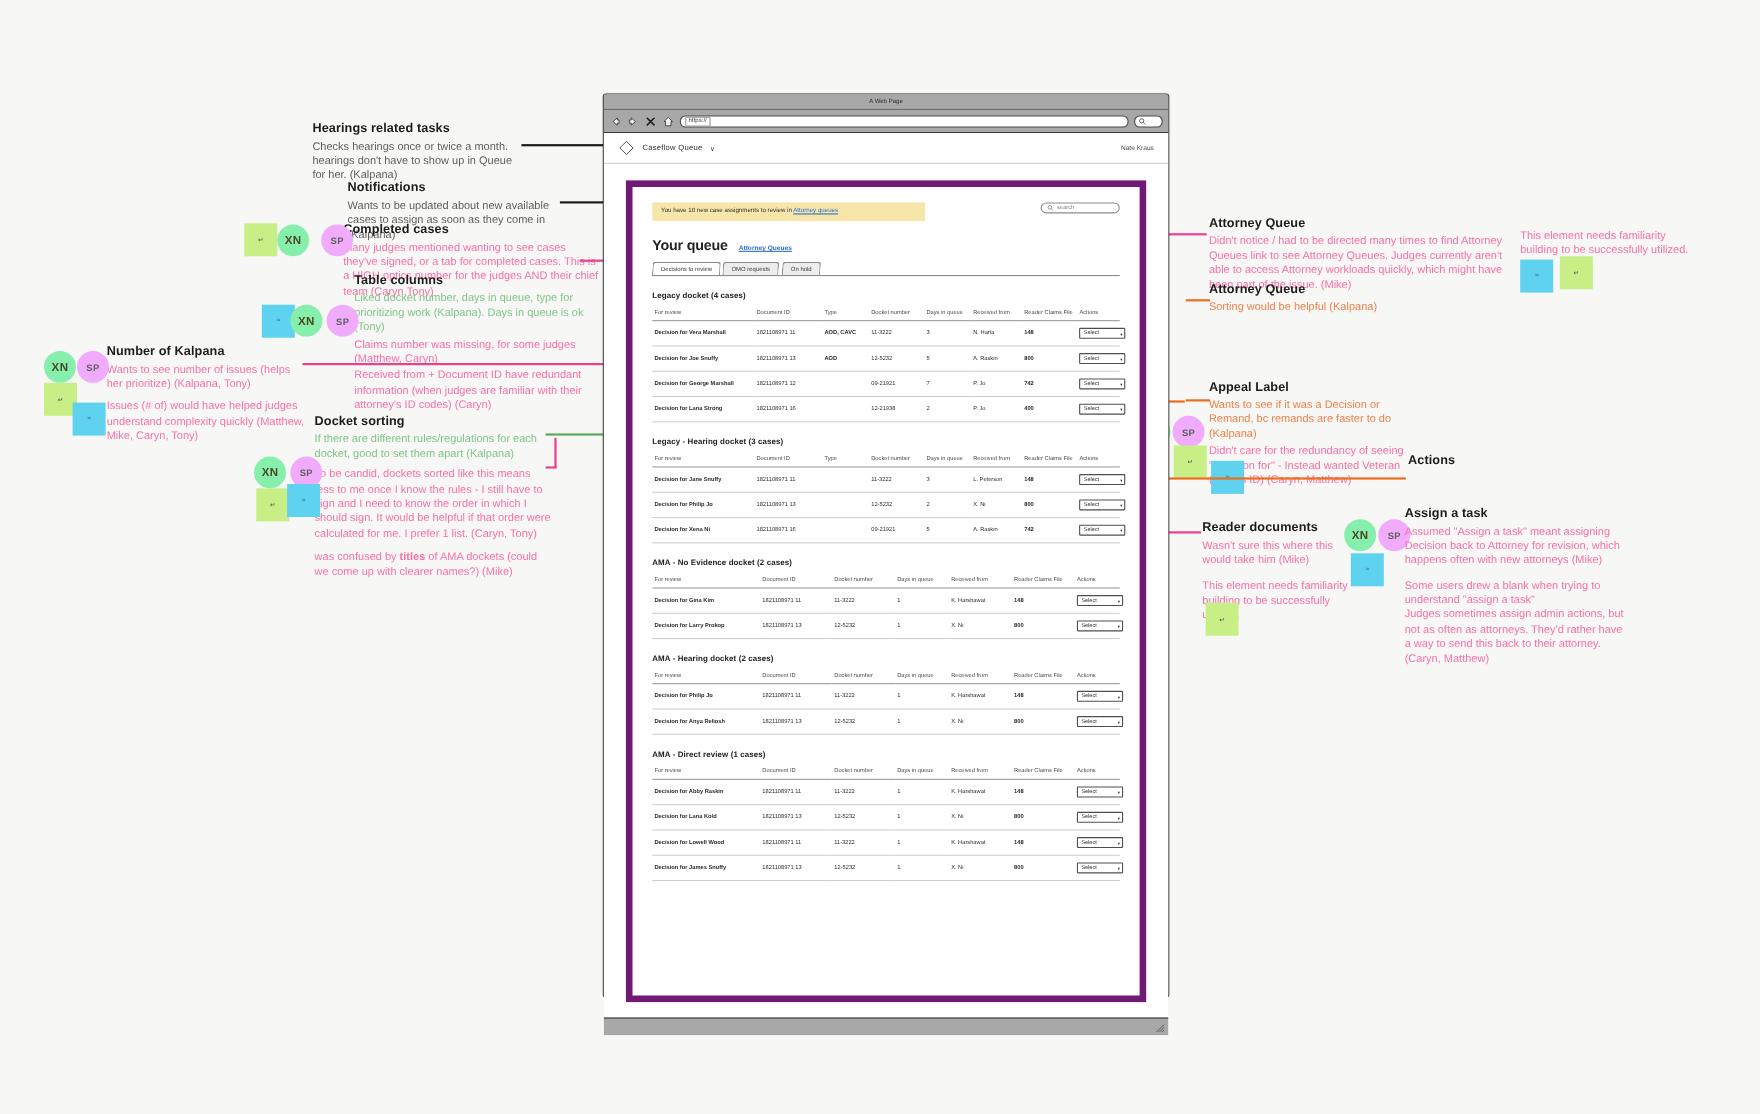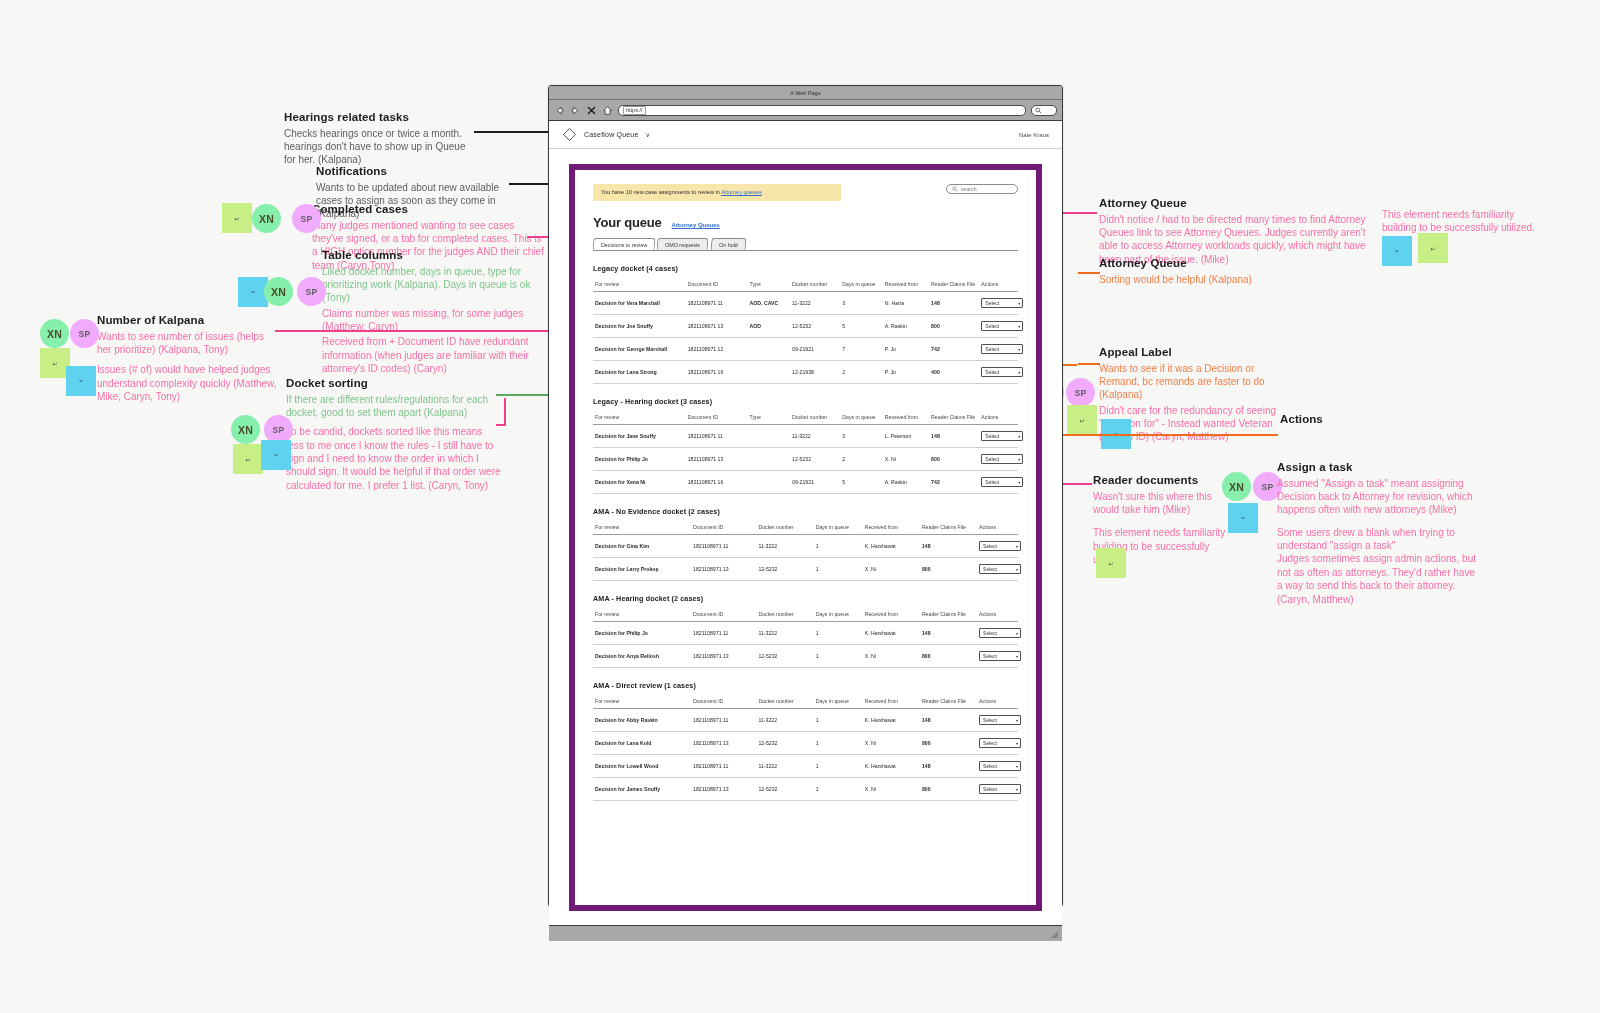--- a/index.html
+++ b/index.html
@@ -187,20 +187,21 @@
   <div class="anno" style="left:97px; top:313px; width:180px;">
     <div class="anno-title">Number of Kalpana</div>
     <div class="anno-p pink">Wants to see number of issues (helps her prioritize) (Kalpana, Tony)</div>
     <div class="anno-p pink" style="margin-top:7px;">Issues (# of) would have helped judges understand complexity quickly (Matthew, Mike, Caryn, Tony)</div>
   </div>
 
   <div class="anno" style="left:286px; top:376px; width:215px;">
     <div class="anno-title">Docket sorting</div>
     <div class="anno-p green">If there are different rules/regulations for each docket, good to set them apart (Kalpana)</div>
     <div class="anno-p pink" style="margin-top:6px;">To be candid, dockets sorted like this means less to me once I know the rules - I still have to sign and I need to know the order in which I should sign. It would be helpful if that order were calculated for me. I prefer 1 list. (Caryn, Tony)</div>
+    <div class="anno-p pink" style="margin-top:8px;"><span>was confused by </span><b>titles</b><span> of AMA dockets (could we come up with clearer names?) (Mike)</span></div>
   </div>
 
   <div class="sticky green" style="left:222px; top:203px;">
       <span>↵</span>
     </div>
   <div class="avatar yellow" style="left:252px; top:204px;">
       <span>XN</span>
     </div>
   <div class="avatar grey" style="left:292px; top:204px;">
       <span>SP</span>

